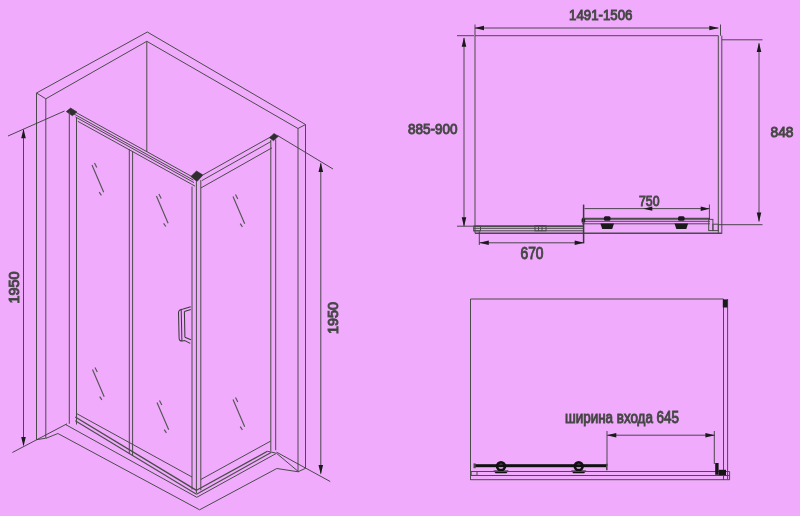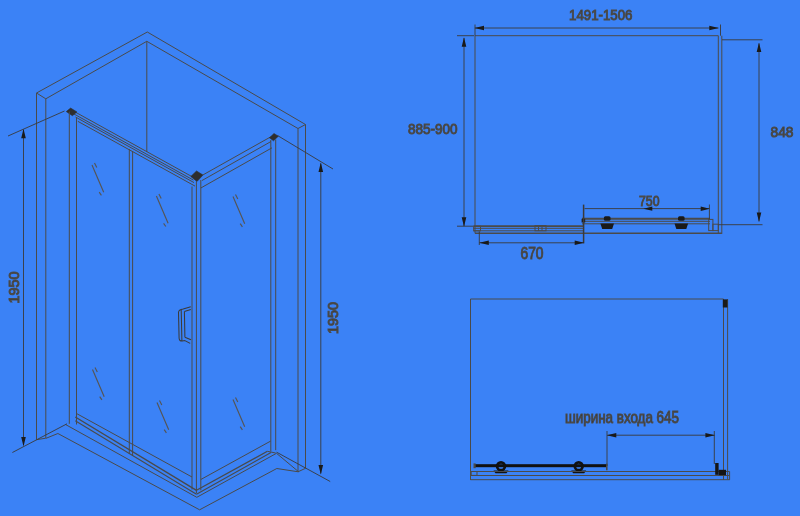--- a/index.html
+++ b/index.html
@@ -1,16 +1,16 @@
 <!DOCTYPE html>
 <html><head>
 <meta charset="utf-8">
 <style>
   html,body{margin:0;padding:0;background:#ffffff;}
-  .page{width:800px;height:516px;position:relative;background:#3b82f6;overflow:hidden;}
+  .page{width:800px;height:516px;position:relative;background:#f0abfc;overflow:hidden;}
   svg{display:block;filter:blur(0.28px);}
   text{font-family:"Liberation Sans", sans-serif;fill:#353535;}
 </style>
 </head>
 <body>
 <div class="page">
 <svg width="800" height="516" viewBox="0 0 800 516">
 <g fill="none" stroke="#4a4a4a" stroke-width="1">
 
 <g>

